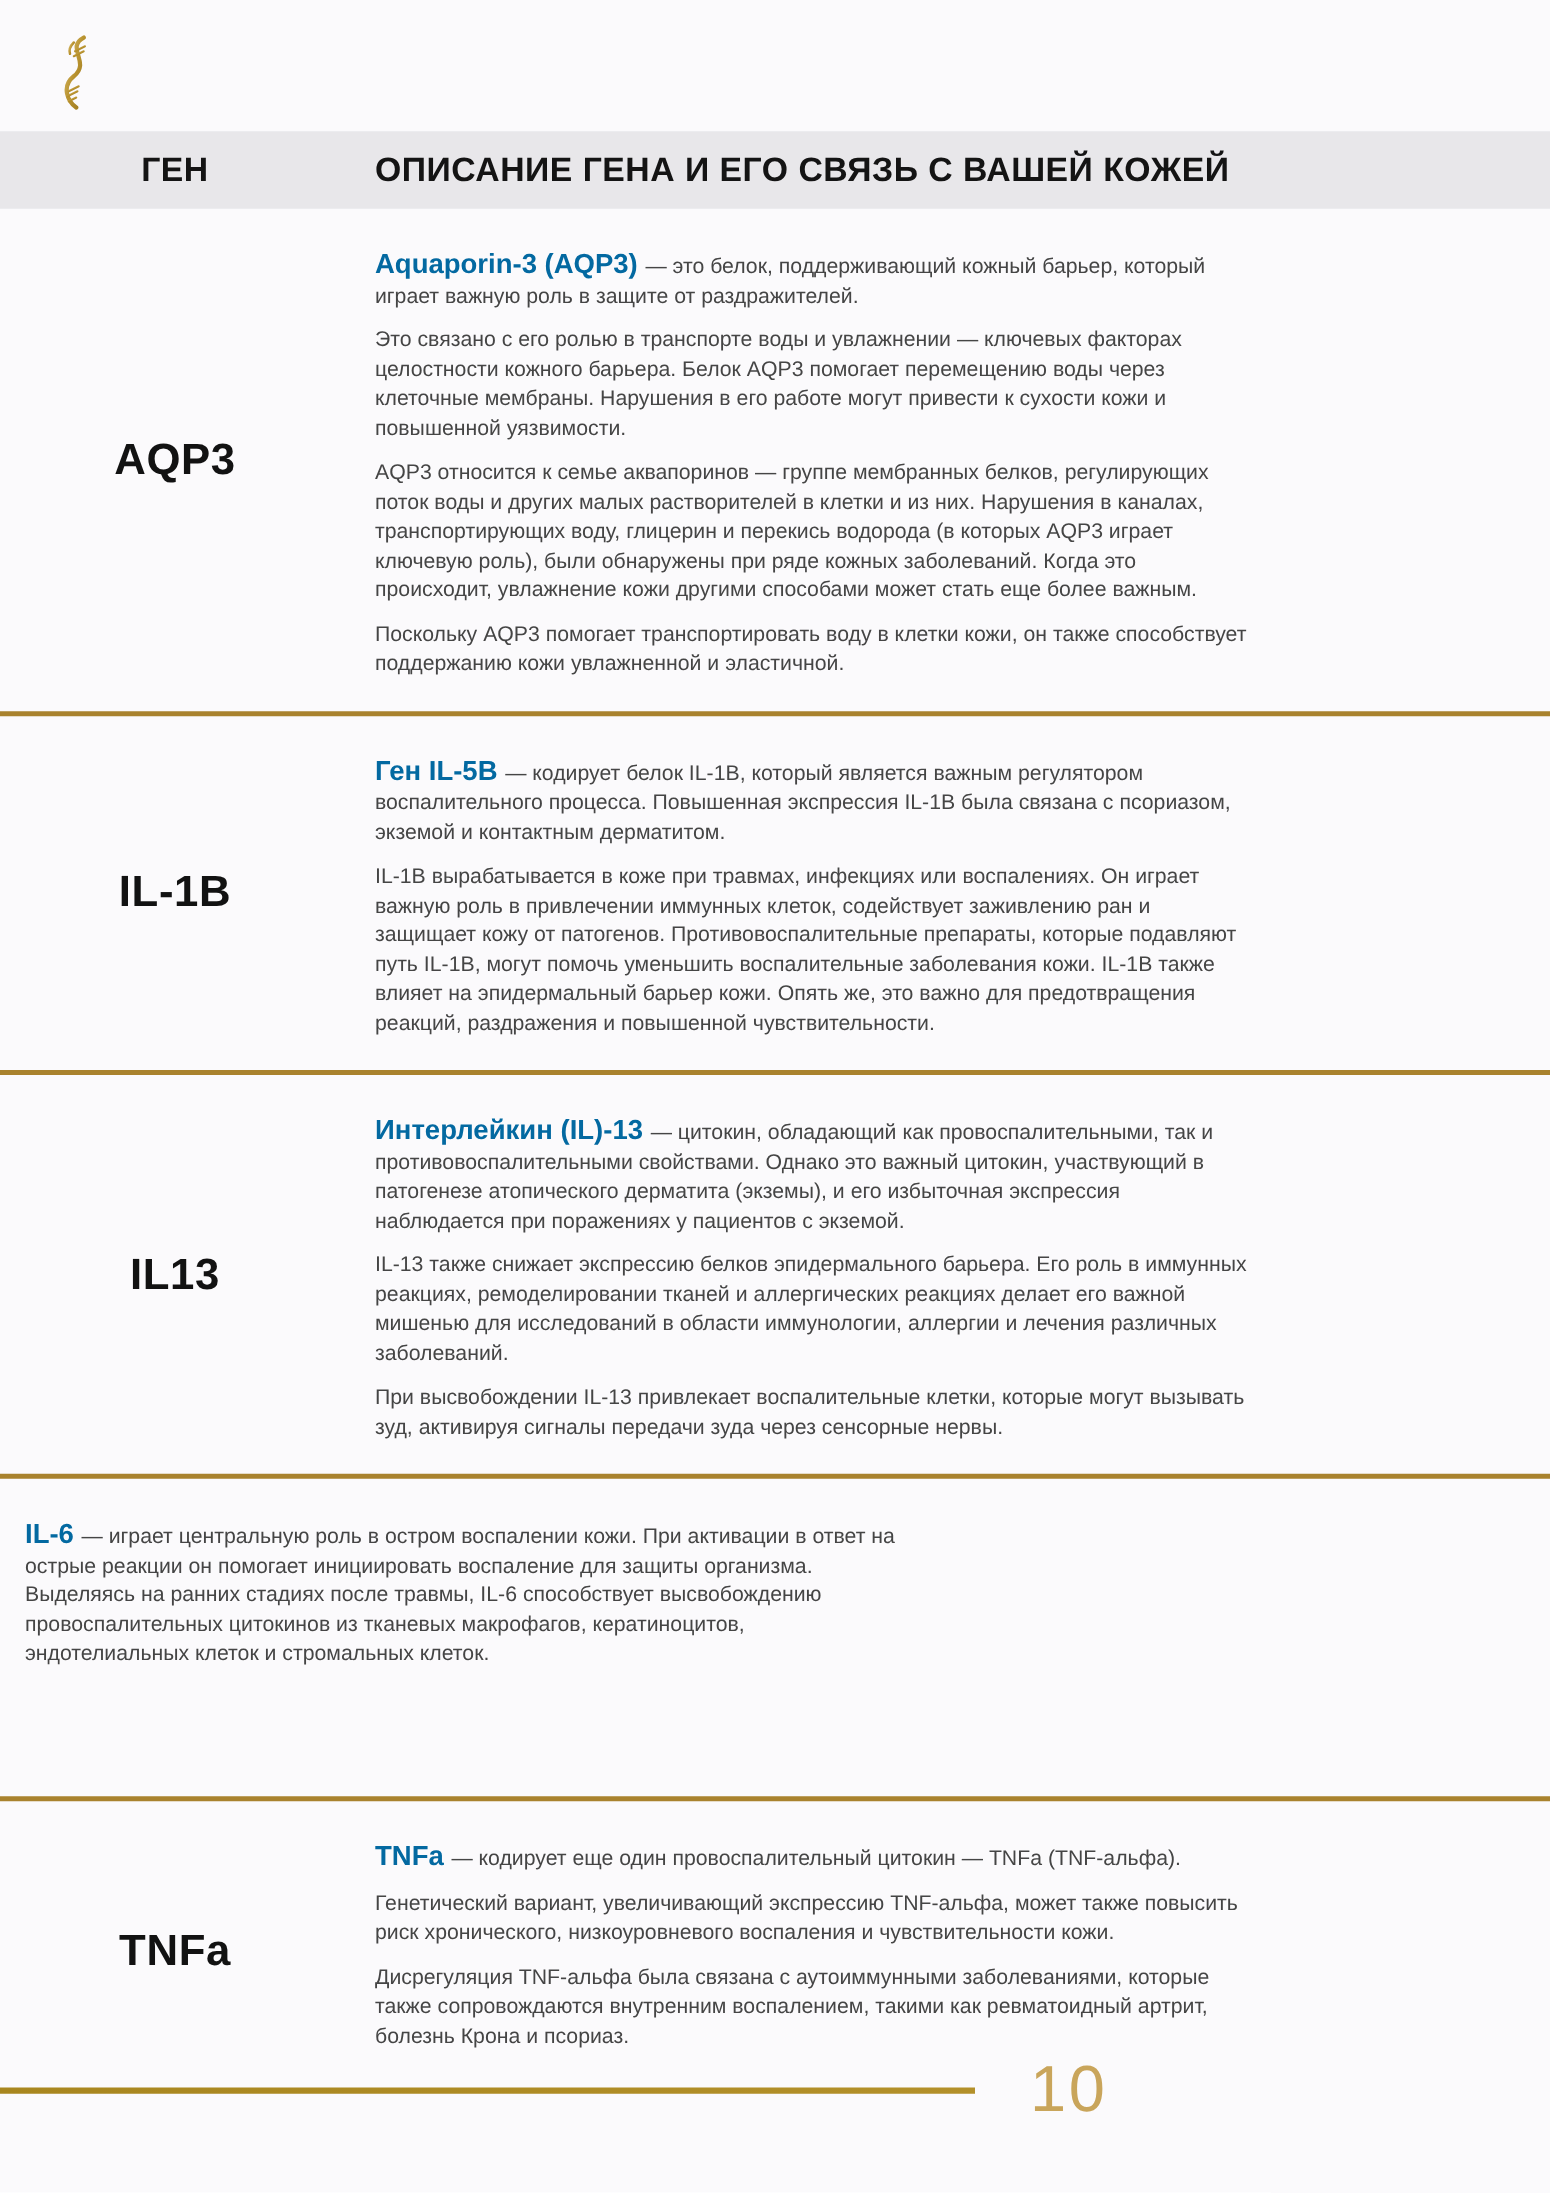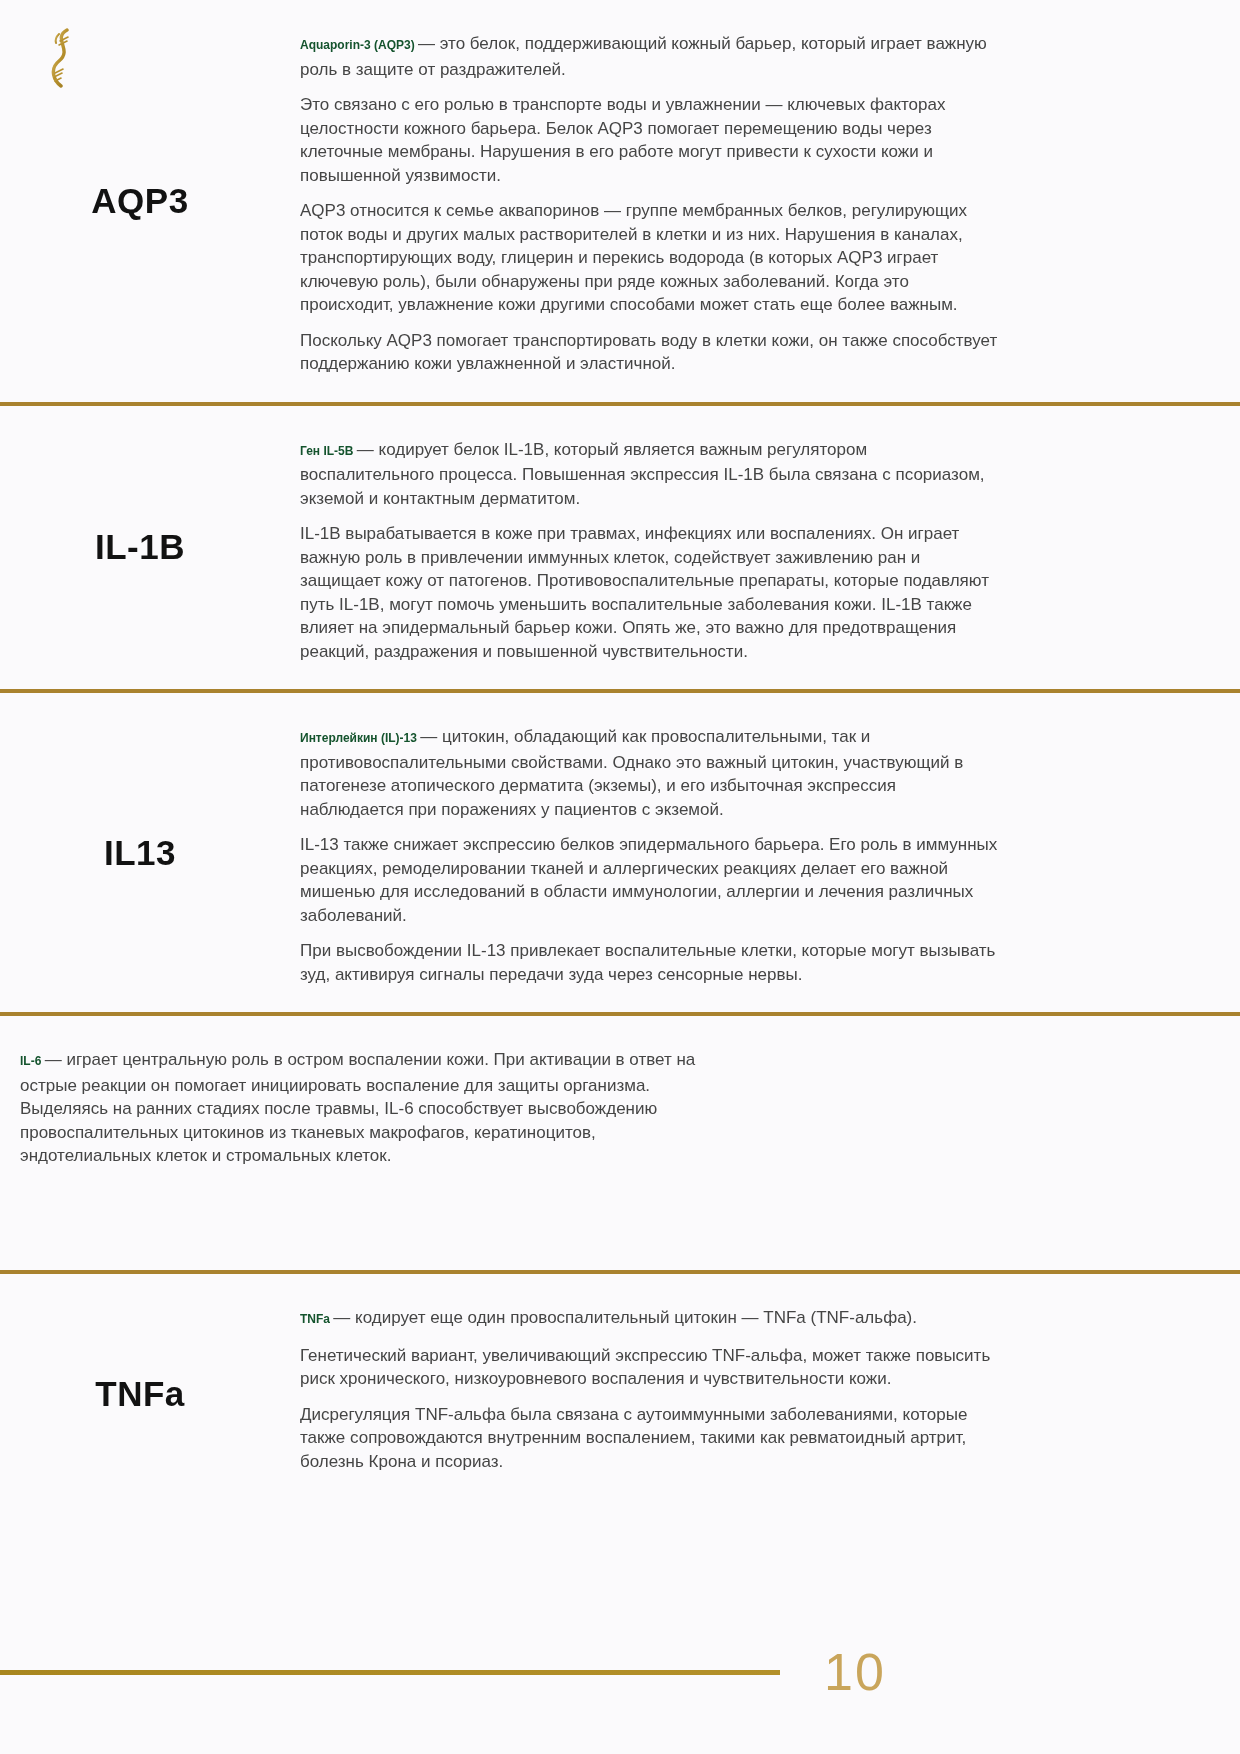--- a/index.html
+++ b/index.html
@@ -32,21 +32,21 @@
   }
   .text-col {
     flex:1 1 auto; max-width:720px; margin-left:20px;
     padding:32px 10px 26px 0;
   }
   .para {
     font-size:17px; line-height:23.5px; color:var(--body-text,#454545);
     max-width:700px; margin-bottom:12px;
   }
   .para:last-child { margin-bottom:0; }
-  .para strong { color:#14532d; font-size:12px; }
+  .para strong { color:#0369a1; font-size:22px; }
   .footer {
     position:absolute; left:0; top:1648px; width:100%; height:48px;
     display:flex; align-items:center;
   }
   .footer-rule {
     width:780px; height:5px; flex:0 0 auto;
     background:linear-gradient(90deg,#a8861f,var(--footer-line,#b3902a));
   }
   .page-number {
     margin-left:44px; font-size:52px; font-weight:300; letter-spacing:2px;
@@ -70,20 +70,24 @@
       <path d="M21,2 C6,10 27,22 13,33 C3,41 8,53 15,58" stroke="url(#gold)" stroke-width="3.4" stroke-linecap="round" fill="none"></path>
       <path d="M13,6 C10,9 9,12 10,15" stroke="url(#gold)" stroke-width="2" stroke-linecap="round" fill="none"></path>
       <path d="M14,13 L22,9" stroke="url(#gold)" stroke-width="1.6" stroke-linecap="round"></path>
       <path d="M13,17 L21,13" stroke="url(#gold)" stroke-width="1.6" stroke-linecap="round"></path>
       <path d="M9,45 L17,41" stroke="url(#gold)" stroke-width="1.6" stroke-linecap="round"></path>
       <path d="M8,49 L16,45" stroke="url(#gold)" stroke-width="1.6" stroke-linecap="round"></path>
       <path d="M9,53 L15,50" stroke="url(#gold)" stroke-width="1.6" stroke-linecap="round"></path>
     </svg>
   </div>
 
+  <div class="header-band">
+    <div class="header-gene">ГЕН</div>
+    <div class="header-desc">ОПИСАНИЕ ГЕНА И ЕГО СВЯЗЬ С ВАШЕЙ КОЖЕЙ</div>
+  </div>
 
   <div class="sections">
   <section class="section">
     <div class="gene-col">
       <div class="gene-label">AQP3</div>
     </div>
     <div class="text-col">
           <p class="para"><strong>Aquaporin-3 (AQP3) </strong>— это белок, поддерживающий кожный барьер, который играет важную роль в защите от раздражителей.</p>
           <p class="para">Это связано с его ролью в транспорте воды и увлажнении — ключевых факторах целостности кожного барьера. Белок AQP3 помогает перемещению воды через клеточные мембраны. Нарушения в его работе могут привести к сухости кожи и повышенной уязвимости.</p>
           <p class="para">AQP3 относится к семье аквапоринов — группе мембранных белков, регулирующих поток воды и других малых растворителей в клетки и из них. Нарушения в каналах, транспортирующих воду, глицерин и перекись водорода (в которых AQP3 играет ключевую роль), были обнаружены при ряде кожных заболеваний. Когда это происходит, увлажнение кожи другими способами может стать еще более важным.</p>

